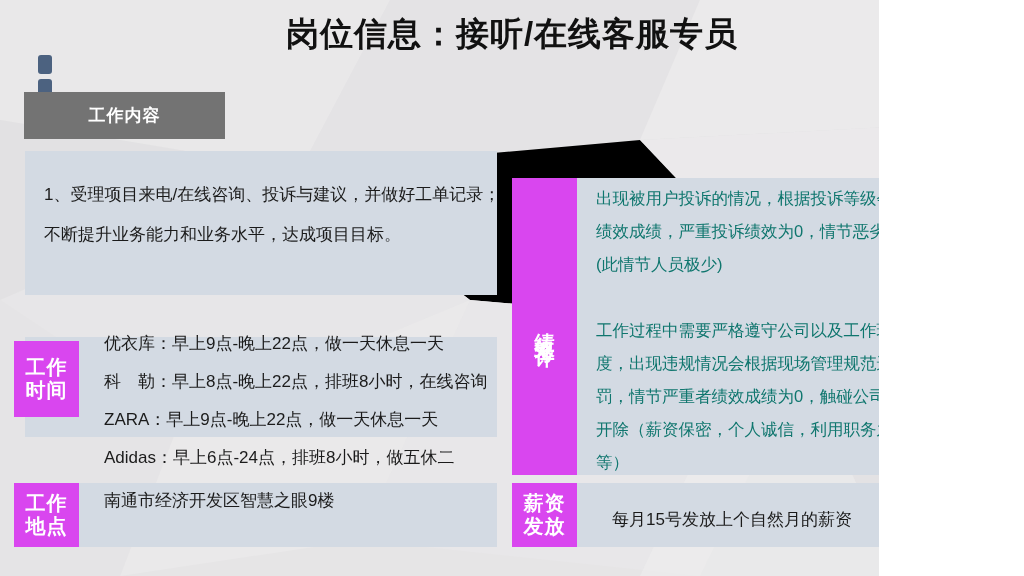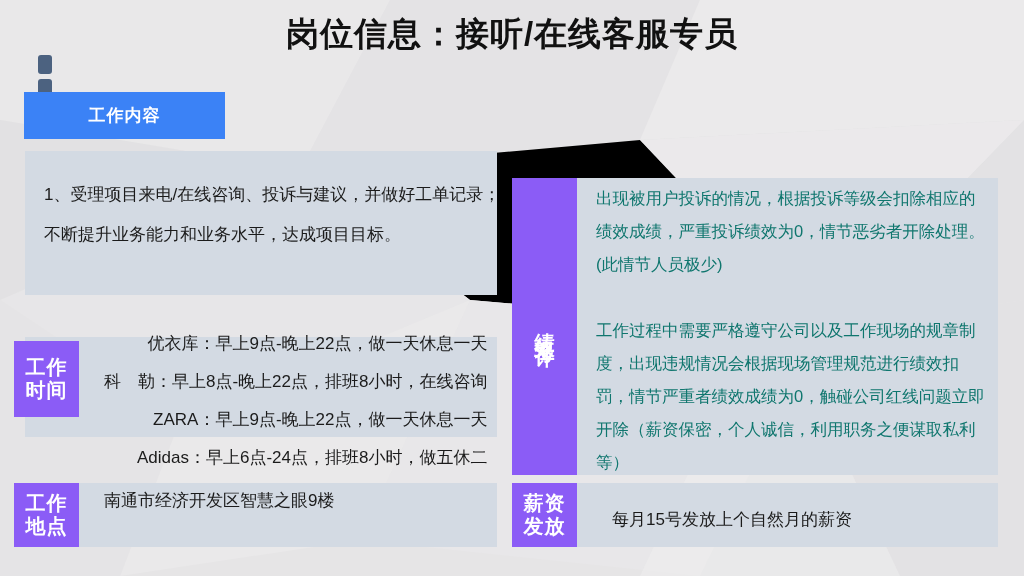--- a/index.html
+++ b/index.html
@@ -2,21 +2,21 @@
 <html><head>
 <meta charset="utf-8">
 <style>
   html, body {
     margin: 0;
     padding: 0;
     background: #ffffff;
   }
   .slide {
     position: relative;
-    width: 1024px;
+    width: 879px;
     height: 576px;
     overflow: hidden;
     background: #e6e5e6;
     font-family: "Liberation Sans", "DejaVu Sans", sans-serif;
   }
   
   .bg-facets {
     position: absolute;
     inset: 0;
     pointer-events: none;
@@ -53,21 +53,21 @@
   .pin i.a { top: 0; height: 19px; }
   .pin i.b { top: 24px; height: 21px; }
 
   
   .hdr-tab {
     position: absolute;
     left: 24px;
     top: 92px;
     width: 201px;
     height: 47px;
-    background: #3b82f6;
+    background: #737373;
     color: #ffffff;
     font-size: 17px;
     font-weight: bold;
     display: flex;
     align-items: center;
     justify-content: center;
     letter-spacing: 1px;
   }
 
   
@@ -77,21 +77,21 @@
   }
   .panel-duties { left: 25px; top: 151px; width: 472px; height: 144px; }
   .panel-hours  { left: 25px; top: 337px; width: 472px; height: 100px; }
   .panel-place  { left: 25px; top: 483px; width: 472px; height: 64px; }
   .panel-perf   { left: 512px; top: 178px; width: 486px; height: 297px; }
   .panel-pay    { left: 512px; top: 483px; width: 486px; height: 64px; }
 
   
   .side-label {
     position: absolute;
-    background: #8b5cf6;
+    background: #d946ef;
     color: #ffffff;
     font-weight: bold;
     display: flex;
     align-items: center;
     justify-content: center;
     text-align: center;
     letter-spacing: 1px;
   }
   .lbl-hours {
     left: 14px; top: 341px; width: 65px; height: 76px;
@@ -121,21 +121,21 @@
     color: #1b1b1b;
     font-size: 17px;
     line-height: 40px;
     white-space: nowrap;
     margin-left: 16px;
   }
   .txt-duties { left: 28px; top: 175px; }
   .txt-duties .ln { display: block; }
 
   .txt-hours { left: 88px; top: 325px; }
-  .txt-hours .ln { display: block; line-height: 38px; text-align: right; }
+  .txt-hours .ln { display: block; line-height: 38px; }
 
   .txt-place { left: 88px; top: 486px; }
   .txt-place .ln { display: block; line-height: 30px; }
 
   .txt-perf {
     position: absolute;
     left: 596px; top: 182px; width: 390px;
     color: #0f766e;
     font-size: 16.5px;
     line-height: 33px;

